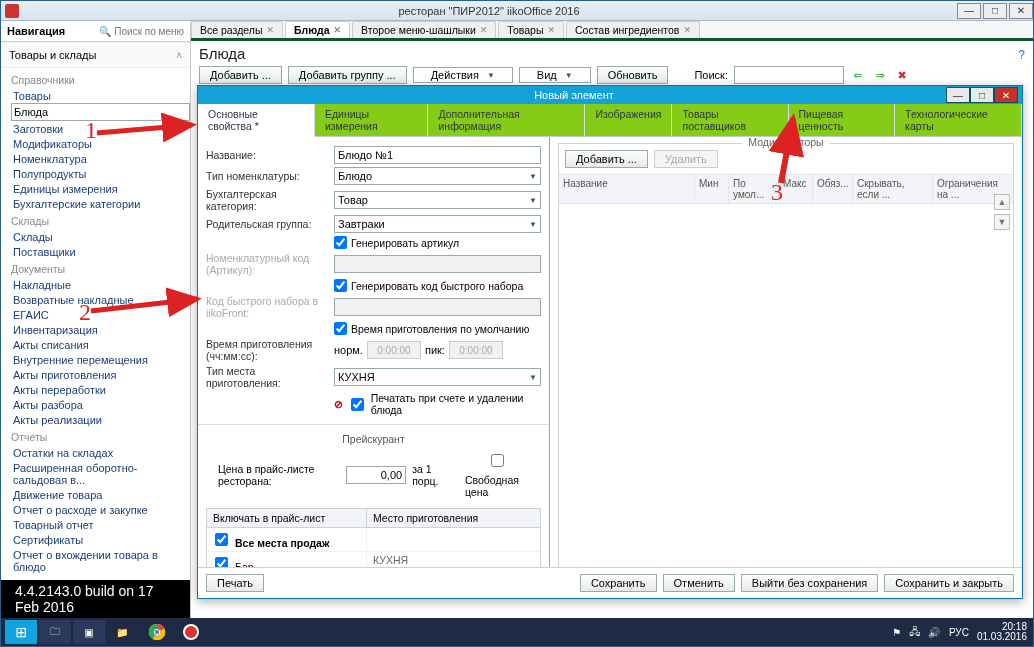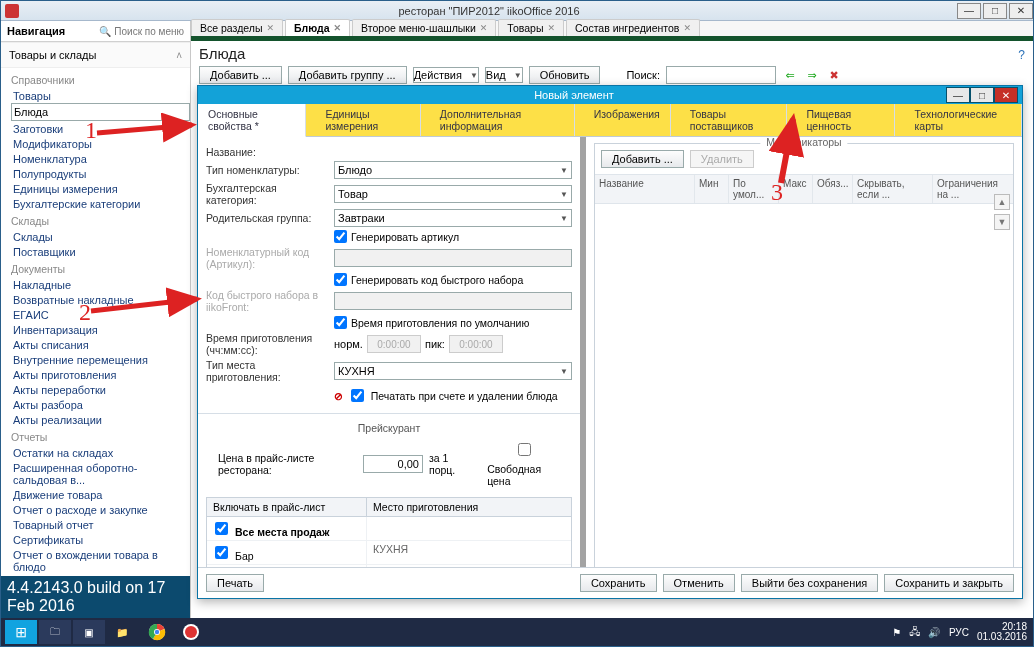--- a/index.html
+++ b/index.html
@@ -17,49 +17,49 @@
   .nav-header { display:flex; align-items:center; padding:4px 6px; border-bottom:1px solid #d0d0d0; }
   .nav-header span:first-child { font-weight:bold; flex:1; }
   .nav-header .search { color:#777; font-size:10px; }
   .nav-header .search::before { content:"🔍 "; }
   .section-row { padding:6px 8px; border-top:1px solid #eee; border-bottom:1px solid #eee; background:#fafafa; display:flex; justify-content:space-between; align-items:center; }
   .section-row .chev { color:#888; font-size:10px; }
   .tree { flex:1; overflow:auto; padding:2px 0 2px 10px; }
   .tree .grp { color:#888; text-transform:none; margin:4px 0 2px; font-size:10.5px; }
   .tree a { display:block; padding:1.5px 2px; color:#1a3e7a; text-decoration:none; cursor:pointer; font-size:11px; }
   .tree a.sel { color:#000; }
-  .version-bar { background:#0c4a6e; color:#fff; font-size:16px; padding:3px 6px; }
+  .version-bar { background:#000000; color:#fff; font-size:14px; padding:3px 14px; }
   
   .rightcol { flex:1; display:flex; flex-direction:column; min-width:0; }
-  .tabstrip { height:20px; background:#f7f7f7; border-bottom:5px solid #14532d; display:flex; align-items:flex-end; font-size:10.5px; }
+  .tabstrip { height:20px; background:#f7f7f7; border-bottom:3px solid #14532d; display:flex; align-items:flex-end; font-size:10.5px; }
   .tabstrip .tab { padding:2px 8px; border:1px solid #ccc; border-bottom:none; background:#f0f0f0; margin-right:2px; border-radius:2px 2px 0 0; display:flex; align-items:center; gap:4px; cursor:pointer; }
   .tabstrip .tab.active { background:#fff; font-weight:bold; }
   .tabstrip .tab .x { color:#888; font-size:9px; }
   .page-head { padding:4px 8px 0; }
   .page-head h2 { margin:0; font-size:15px; font-weight:normal; color:#222; }
   .page-head .help { float:right; color:#2a71b8; font-size:12px; margin-top:-14px; }
   .toolbar { display:flex; align-items:center; gap:6px; padding:4px 8px; font-size:11px; }
   .toolbar button, .btn { font-size:11px; padding:2px 10px; border:1px solid #9aa; background:linear-gradient(#fdfdfd,#e7e9ec); cursor:pointer; }
-  .toolbar .combo { border:1px solid #9aa; padding:1px 0; display:inline-flex; align-items:center; gap:8px; background:#fff; }
+  .toolbar .combo { border:1px solid #9aa; padding:1px 17px; display:inline-flex; align-items:center; gap:8px; background:#fff; }
   .toolbar .combo .dd { font-size:8px; color:#555; }
   .toolbar input[type=text] { border:1px solid #9aa; height:18px; width:110px; font-size:11px; padding:0 3px; }
   .toolbar .iconbtn { width:16px; height:16px; display:inline-block; text-align:center; line-height:16px; font-size:11px; cursor:pointer; }
   
   .dialog { position:absolute; left:196px; top:84px; width:826px; height:514px; border:1px solid #0a74a6; background:#fff; box-shadow:0 3px 10px rgba(0,0,0,.3); display:flex; flex-direction:column; font-size:11px; }
   .dialog .dlg-title { height:18px; background:#13a2d8; color:#fff; display:flex; align-items:center; padding:0 4px; }
   .dialog .dlg-title .t { flex:1; text-align:center; font-size:11px; }
   .dialog .dlg-title .wb { display:flex; gap:0; }
   .dialog .dlg-title .wb div { width:24px; height:16px; border:1px solid #06506b; margin-left:0; display:flex; align-items:center; justify-content:center; font-size:10px; cursor:pointer; }
   .dialog .dlg-title .wb .min,.dialog .dlg-title .wb .max{ background:#e8e8e8; color:#333;}
   .dialog .dlg-title .wb .cls{ background:#c53027; color:#fff;}
-  .dlg-tabs { display:flex; border-bottom:1px solid #bfcad4; background:#fde047;gap:9px; }
+  .dlg-tabs { display:flex; border-bottom:1px solid #bfcad4; background:#84cc16; }
   .dlg-tabs .dt { padding:4px 10px; font-size:10.5px; border-right:1px solid #d6dee6; cursor:pointer; color:#334; }
   .dlg-tabs .dt.active { background:#fff; border-bottom:1px solid #fff; margin-bottom:-1px; }
   .dlg-body { flex:1; display:flex; min-height:0; }
-  .dlg-left { width:388px; border-right:6px solid #a3a3a3; padding:6px 8px; overflow:auto; }
+  .dlg-left { width:352px; border-right:1px solid #a3a3a3; padding:6px 8px; overflow:auto; }
   .dlg-right { flex:1; padding:6px 8px; overflow:auto; position:relative; }
   .form-row { display:flex; align-items:center; margin:3px 0; gap:6px; }
   .form-row label { width:122px; font-size:10.5px; color:#333; }
   .form-row label.dis { color:#aaa; }
   .form-row .field { flex:1; }
   .txt, .sel { width:100%; border:1px solid #9aa; height:18px; font-size:11px; padding:0 3px; background:#fff; }
   .sel { display:flex; align-items:center; justify-content:space-between; }
   .sel .dd { font-size:8px; color:#555; }
   .chk-row { display:flex; align-items:center; gap:4px; font-size:10.5px; margin:3px 0 3px 128px; }
   .chk-row input { margin:0; }
@@ -265,20 +265,21 @@
       <div class="dt">Дополнительная информация</div>
       <div class="dt">Изображения</div>
       <div class="dt">Товары поставщиков</div>
       <div class="dt">Пищевая ценность</div>
       <div class="dt">Технологические карты</div>
     </div>
     <div class="dlg-body">
       <div class="dlg-left">
         <div class="form-row">
             <label>Название:</label>
+            <div class="field"><input class="txt" value="Блюдо №1" style=""></div>
           </div>
         <div class="form-row">
             <label>Тип номенклатуры:</label>
             <div class="field">
               <div class="sel">
                 <span>Блюдо</span>
                 <span class="dd">▼</span>
               </div>
             </div>
           </div>

